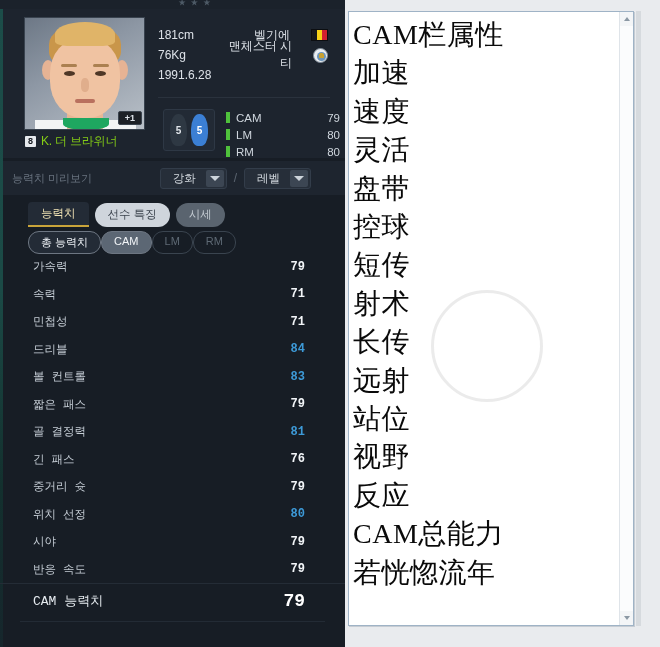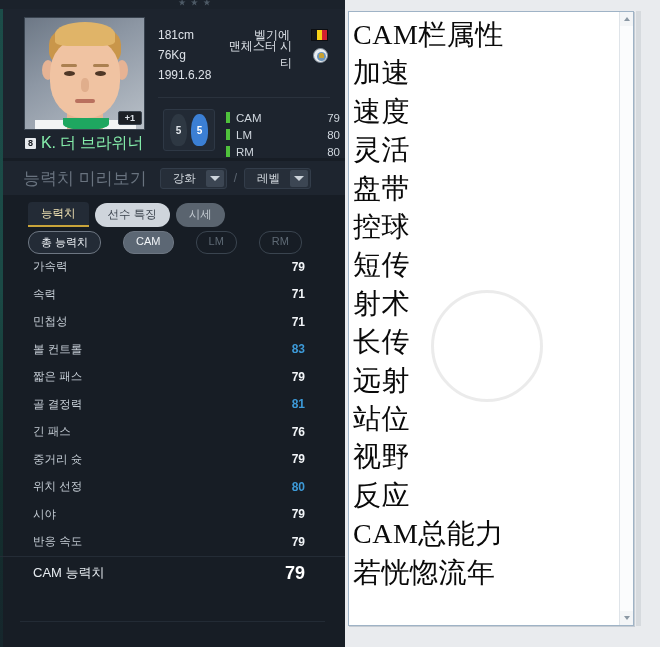--- a/index.html
+++ b/index.html
@@ -76,21 +76,21 @@
   }
   .name-row {
     position: absolute; left: 22px; top: 124px;
     display: flex; align-items: center; gap: 5px;
   }
   .jersey-no {
     background: #e7eaee; color: #14181e;
     font-size: 9px; font-weight: bold;
     padding: 1px 3px; border-radius: 1px; line-height: 1.1;
   }
-  .player-name { color: #86efac; font-size: 16px; letter-spacing: -0.2px; }
+  .player-name { color: #84cc16; font-size: 12px; letter-spacing: -0.2px; }
 
   .info-grid {
     position: absolute; left: 155px; top: 16px;
     width: 170px; color: #dde2e8; font-size: 12px;
   }
   .info-line { display: flex; align-items: center; height: 20px; }
   .info-left { width: 68px; }
   .info-right { flex: 1; text-align: right; display: flex; align-items: center; justify-content: flex-end; gap: 21px; }
   .flag-be {
     width: 17px; height: 12px; display: inline-block; flex: none;
@@ -130,21 +130,21 @@
   .pos-name { color: #cfd6dd; width: 62px; }
   .pos-val { color: #cfd6dd; width: 42px; text-align: right; }
 
   
   .preview-bar {
     position: absolute; left: 3px; top: 161px;
     width: 342px; height: 34px;
     background: #1e252f;
     display: flex; align-items: center;
   }
-  .preview-label { color: #69737f; font-size: 17px; margin-left: 20px; }
+  .preview-label { color: #69737f; font-size: 11px; margin-left: 9px; }
   .dd {
     margin-left: auto; display: flex; align-items: center;
     background: #262e39; border: 1px solid #333d4a; border-radius: 3px;
     height: 21px; padding-left: 12px; padding-right: 2px; gap: 10px;
   }
   .dd-text { color: #d2d8de; font-size: 11.5px; }
   .dd-arrow {
     width: 18px; height: 17px; background: #3c4653; border-radius: 2px;
     display: flex; align-items: center; justify-content: center;
   }
@@ -167,32 +167,32 @@
   .tab.active {
     background: #232b36; color: #f0e2b4;
     border-bottom: 2px solid #c9a43a; border-radius: 4px 4px 0 0;
     padding-bottom: 4px;
   }
   .tab.inactive { background: #cfd5dc; color: #3b434d; }
   .tab.inactive.dim { background: #5a646f; color: #c3cad1; }
 
   .tabs-pos {
     position: absolute; left: 28px; top: 231px;
-    display: flex; gap: 22px; justify-content: flex-end;
+    display: flex; gap: 0; justify-content: flex-end;
   }
   .ptab {
     font-size: 11px; padding: 3px 12px; border-radius: 11px;
     border: 1px solid #3a444f; white-space: nowrap;
   }
   .ptab.sel { background: #232b36; color: #eef2f6; border-color: #6d7682; }
   .ptab.on  { background: #5c6774; color: #f2f5f8; border-color: #6d7682; }
   .ptab.off { background: transparent; color: #5e6974; }
 
   
-  .stats { position: absolute; left: 0; top: 253px; width: 345px; }
+  .stats { position: absolute; left: 0; top: 253px; width: 345px; font-family: Liberation Mono, monospace; }
   .stat-row {
     display: flex; align-items: center;
     height: 27.5px; padding: 0 40px 0 33px;
   }
   .stat-name { color: #c4ccd4; font-size: 11.5px; flex: 1; }
   .stat-val { font-size: 12px; font-weight: bold; }
   .stat-val.norm { color: #f2f5f8; }
   .stat-val.up   { color: #3d9ad8; }
   .stat-total {
     display: flex; align-items: center;
@@ -382,20 +382,24 @@
       </div>
       <div class="stat-row">
         <span class="stat-name">속력</span>
         <span class="stat-val norm">71</span>
       </div>
       <div class="stat-row">
         <span class="stat-name">민첩성</span>
         <span class="stat-val norm">71</span>
       </div>
       <div class="stat-row">
+        <span class="stat-name">드리블</span>
+        <span class="stat-val up">84</span>
+      </div>
+      <div class="stat-row">
         <span class="stat-name">볼 컨트롤</span>
         <span class="stat-val up">83</span>
       </div>
       <div class="stat-row">
         <span class="stat-name">짧은 패스</span>
         <span class="stat-val norm">79</span>
       </div>
       <div class="stat-row">
         <span class="stat-name">골 결정력</span>
         <span class="stat-val up">81</span>

